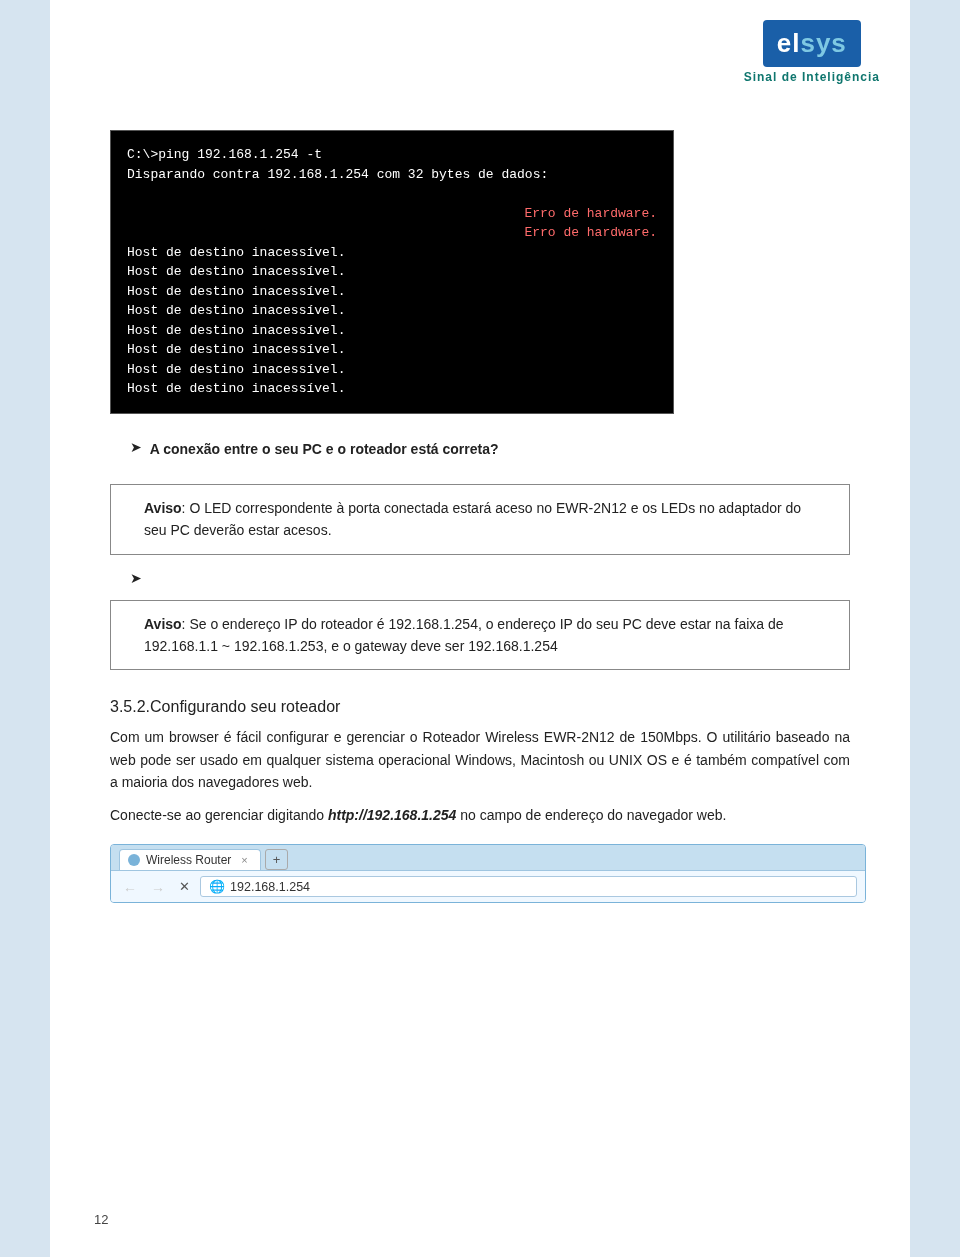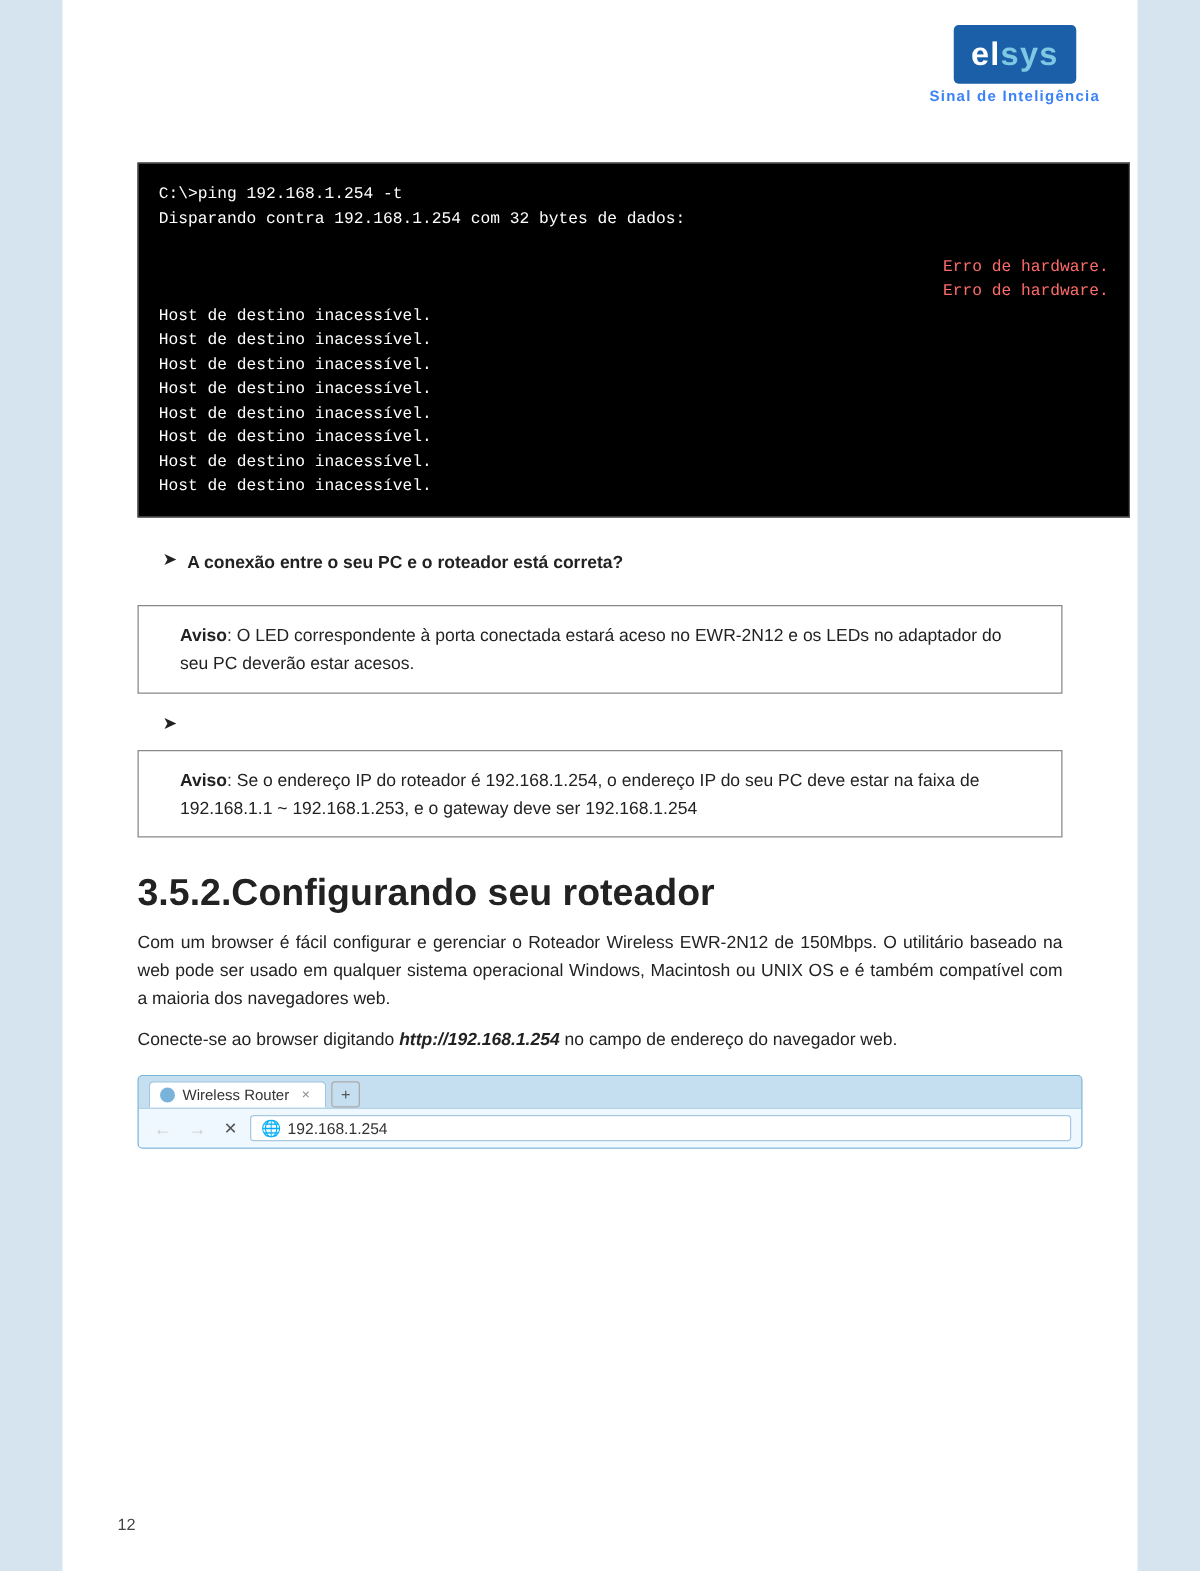--- a/index.html
+++ b/index.html
@@ -32,36 +32,36 @@
     }
     .logo-text {
       color: white;
       font-size: 26px;
       font-weight: bold;
       letter-spacing: 1px;
     }
     .logo-text span.el { color: white; }
     .logo-text span.sys { color: #7ec8e3; }
     .logo-subtitle {
-      color: #3b82f6;
+      color: #0f766e;
       font-size: 12px;
       font-weight: bold;
       margin-top: 3px;
       letter-spacing: 1px;
       text-align: center;
     }
     .terminal-img {
       background: #000;
       color: #fff;
       font-family: 'Courier New', Courier, monospace;
       font-size: 13px;
       padding: 14px 16px;
       margin-top: 100px;
       margin-bottom: 24px;
-      width: 794px;
+      width: 564px;
       border: 1px solid #555;
       line-height: 1.5;
     }
     .terminal-img .cmd-line { color: #ffffff; }
     .terminal-img .error-line { color: #ff6b6b; text-align: right; }
     .terminal-img .host-line { color: #fff; }
     .body-text {
       font-size: 14px;
       color: #222;
       line-height: 1.6;
@@ -84,22 +84,22 @@
       border: 1.5px solid #888;
       padding: 12px 33px;
       margin: 14px 0;
       background: #fff;
       font-size: 14px;
       color: #222;
       line-height: 1.6;
     }
     .notice-box .bold { font-weight: bold; }
     .section-title {
-      font-size: 30px;
-      font-weight: bold;
+      font-size: 16px;
+      font-weight: normal;
       color: #222;
       margin: 28px 0 10px 0;
     }
     .browser-bar {
       border: 1.5px solid #7ab3d9;
       background: #e8f4fd;
       border-radius: 4px;
       margin-top: 18px;
       overflow: hidden;
       width: 756px;
@@ -242,21 +242,21 @@
 
   <div class="notice-box">
     <span class="bold">Aviso</span><span>: Se o endereço IP do roteador é 192.168.1.254, o endereço IP do seu PC deve estar na faixa de 192.168.1.1 ~ 192.168.1.253, e o gateway deve ser 192.168.1.254</span>
   </div>
 
   <div class="section-title">3.5.2.Configurando seu roteador</div>
 
   <p class="body-text">Com um browser é fácil configurar e gerenciar o Roteador Wireless EWR-2N12 de 150Mbps. O utilitário baseado na web pode ser usado em qualquer sistema operacional Windows, Macintosh ou UNIX OS e é também compatível com a maioria dos navegadores web.</p>
 
   <p class="body-text">
-    <span>Conecte-se ao browser digitando </span><span class="italic bold">http://192.168.1.254</span><span> no campo de endereço do navegador web.</span>
+    <span>Conecte-se ao gerenciar digitando </span><span class="italic bold">http://192.168.1.254</span><span> no campo de endereço do navegador web.</span>
   </p>
 
   <div class="browser-bar">
 
     <div class="browser-tab-row">
       <div class="browser-tab">
         <span class="tab-icon"></span>
         <span>Wireless Router</span>
         <span class="tab-close">×</span>
       </div>

